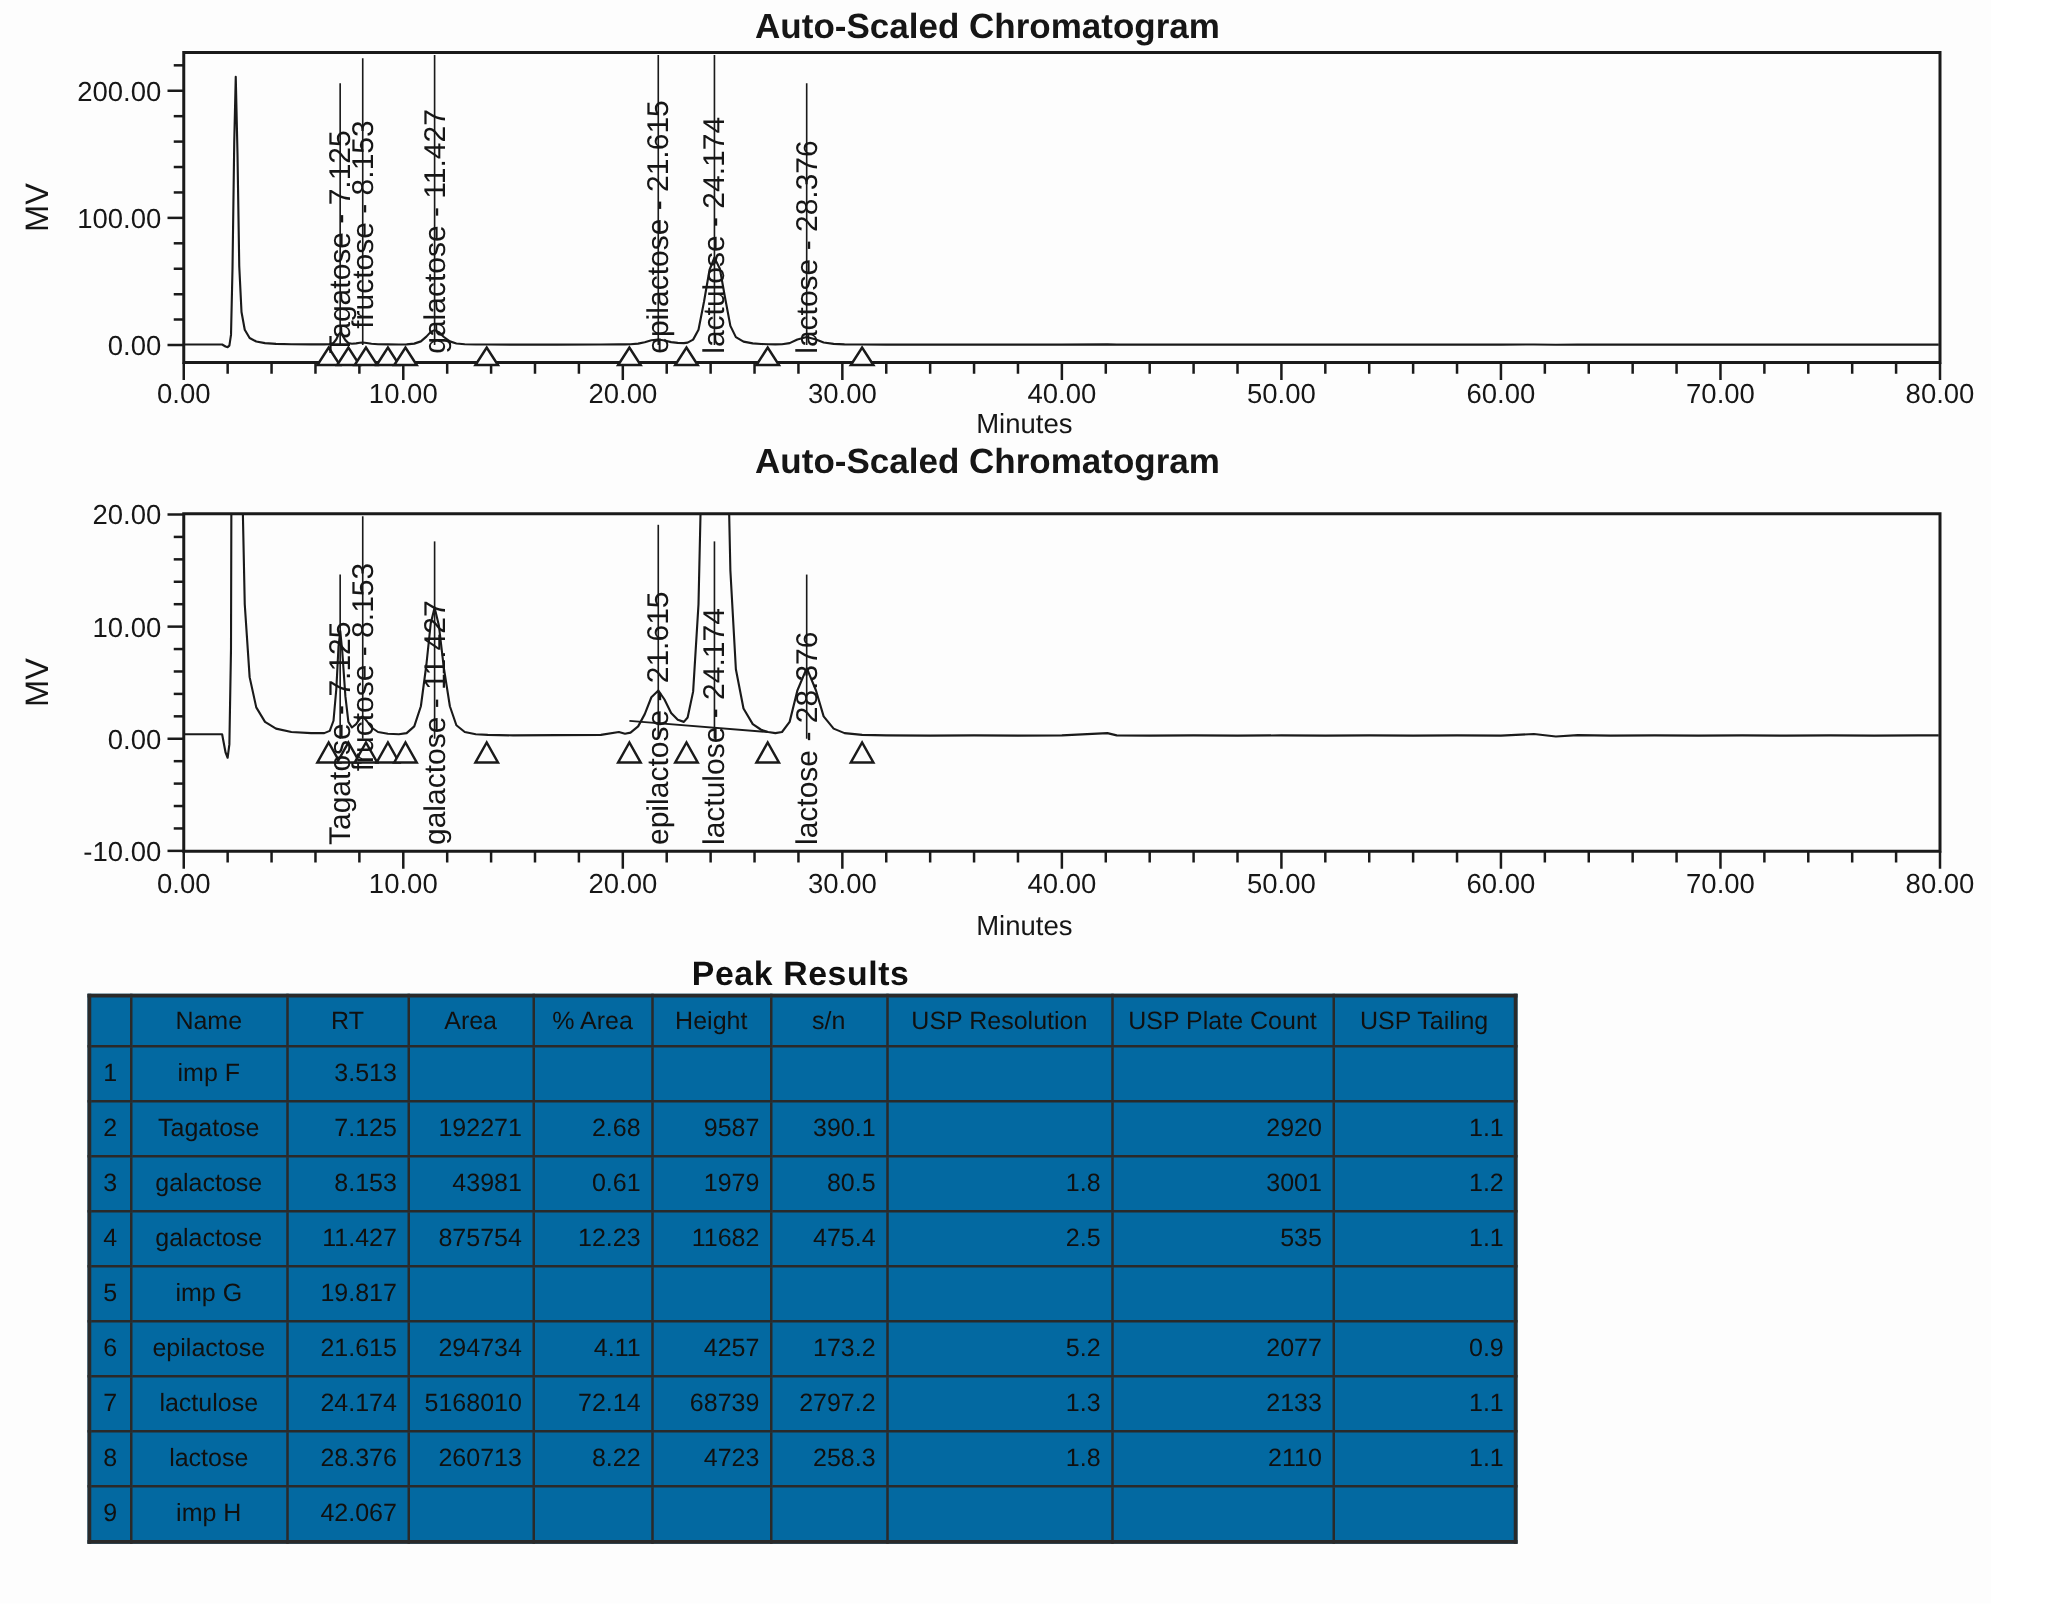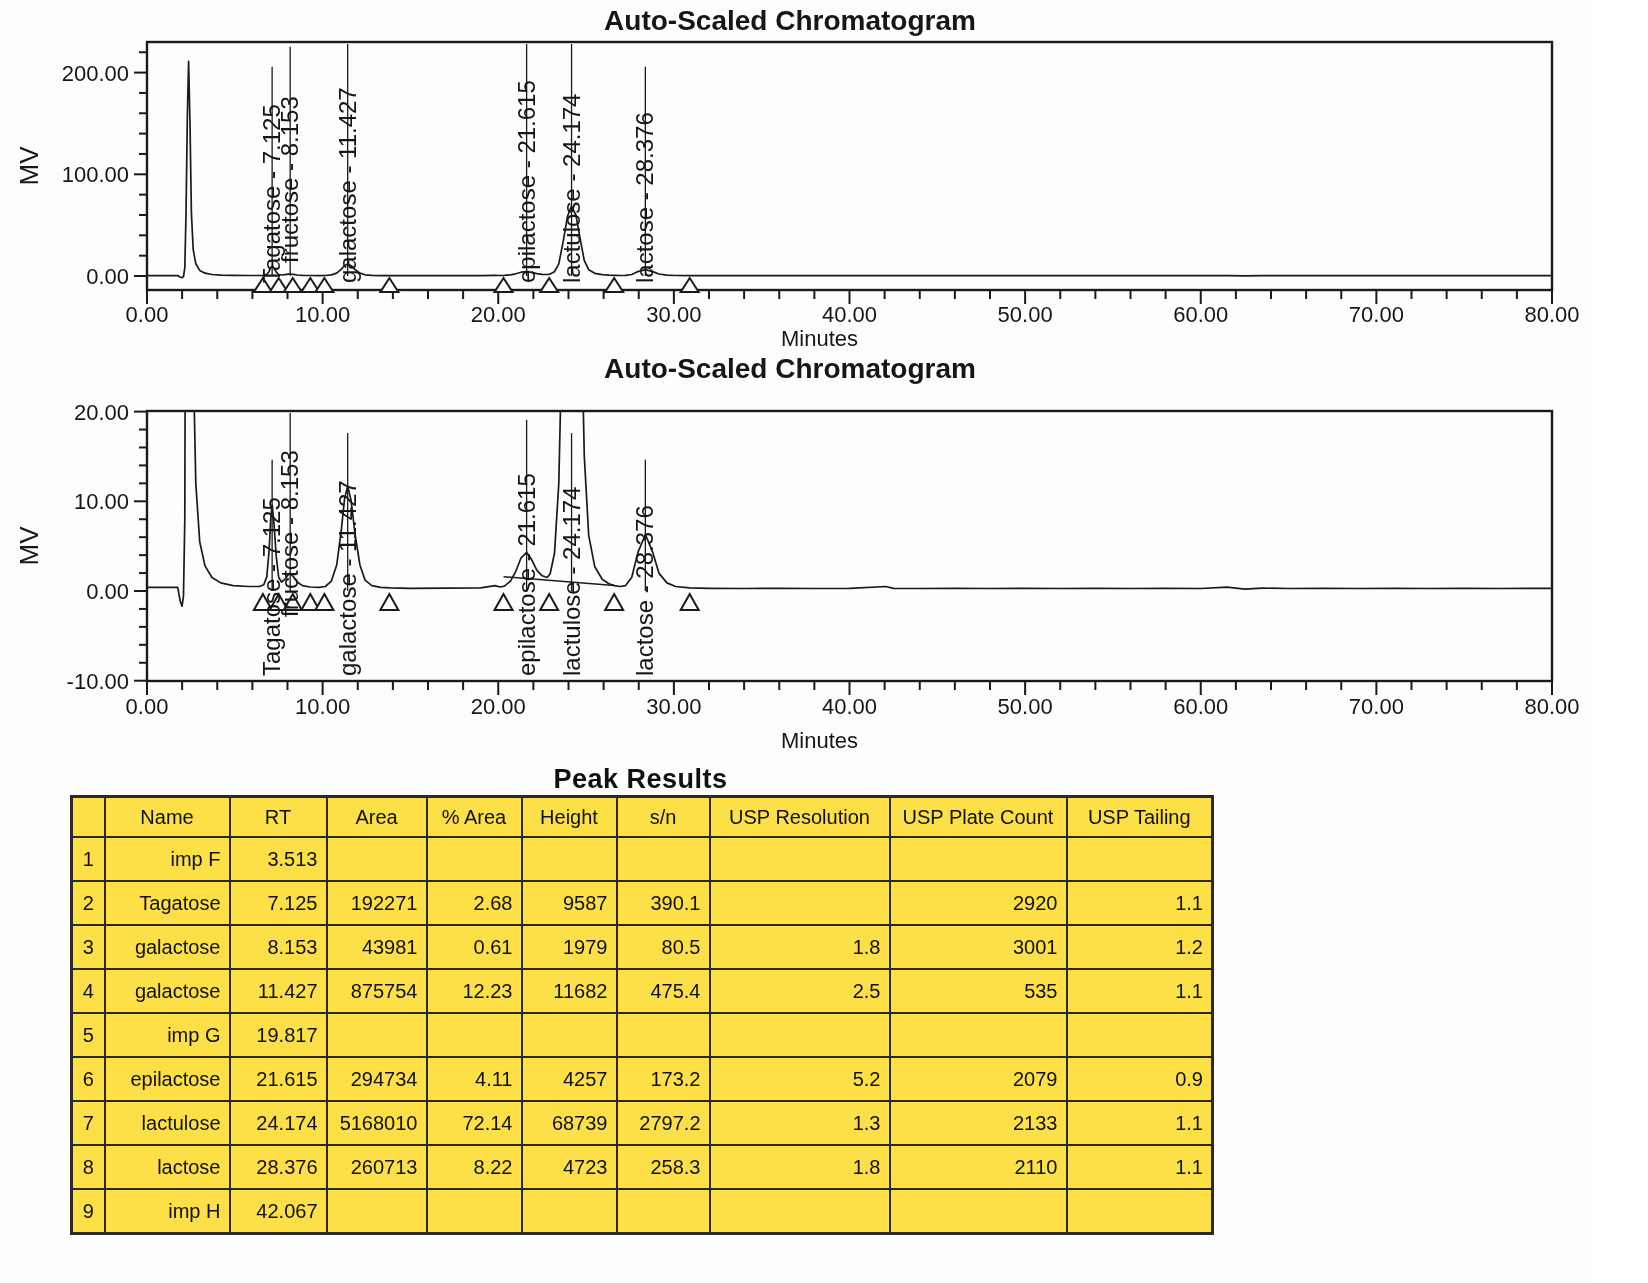--- a/index.html
+++ b/index.html
@@ -5,27 +5,27 @@
   html,body{margin:0;padding:0;background:#ffffff;}
   .canvas{position:relative;width:1593px;height:1283px;background:#fdfdfd;overflow:hidden;
           font-family:"Liberation Sans",sans-serif;color:#141414;}
   svg{position:absolute;left:0;display:block;}
   svg text{font-family:"Liberation Sans",sans-serif;fill:#161616;}
   #chart1{top:0;}
   #chart2{top:350px;}
   .table-title{position:absolute;left:70px;top:752px;width:1141px;text-align:center;
                font-size:27px;font-weight:bold;color:#101010;letter-spacing:0.5px;margin-top:12px;}
   table.peak{position:absolute;left:70px;top:795px;border-collapse:collapse;table-layout:fixed;
-             font-size:20px;color:#101010;background:#fde047;}
+             font-size:20px;color:#101010;background:#0369a1;}
   table.peak{border:3px solid #2a2a2a;}
   table.peak th,table.peak td{border:2px solid #2a2a2a;overflow:hidden;white-space:nowrap;}
   table.peak th{font-weight:normal;text-align:center;height:38px;padding:0 4px;}
   table.peak td{height:42px;padding:0 8px;}
   td.c-num{text-align:center;padding:0 2px;}
-  td.c-left{text-align:right;margin-top:10px;}
+  td.c-left{text-align:center;margin-top:10px;}
   td.c-right{text-align:right;}
 </style>
 </head>
 <body>
 
 <div class="canvas">
   <svg id="chart1" width="1648" height="350" viewBox="0 0 1648 350">
       <defs>
         <clipPath id="c1">
           <rect x="148" y="43" width="1403" height="246"></rect>
@@ -345,21 +345,21 @@
         </tr>
         <tr>
           <td class="c-num">6</td>
           <td class="c-left">epilactose</td>
           <td class="c-right">21.615</td>
           <td class="c-right">294734</td>
           <td class="c-right">4.11</td>
           <td class="c-right">4257</td>
           <td class="c-right">173.2</td>
           <td class="c-right">5.2</td>
-          <td class="c-right">2079</td>
+          <td class="c-right">2077</td>
           <td class="c-right">0.9</td>
         </tr>
         <tr>
           <td class="c-num">7</td>
           <td class="c-left">lactulose</td>
           <td class="c-right">24.174</td>
           <td class="c-right">5168010</td>
           <td class="c-right">72.14</td>
           <td class="c-right">68739</td>
           <td class="c-right">2797.2</td>

